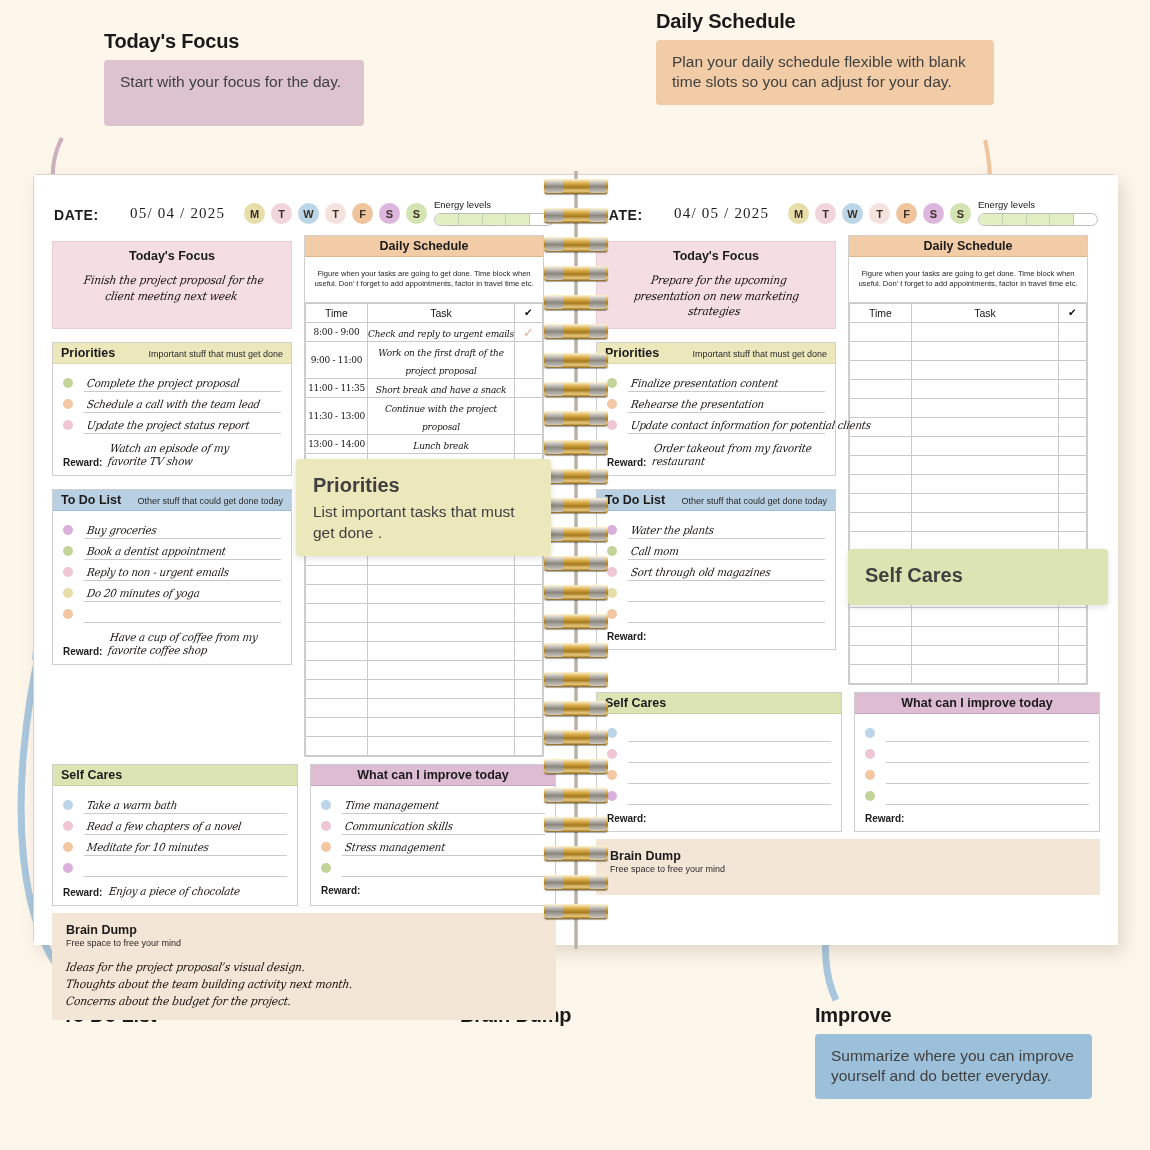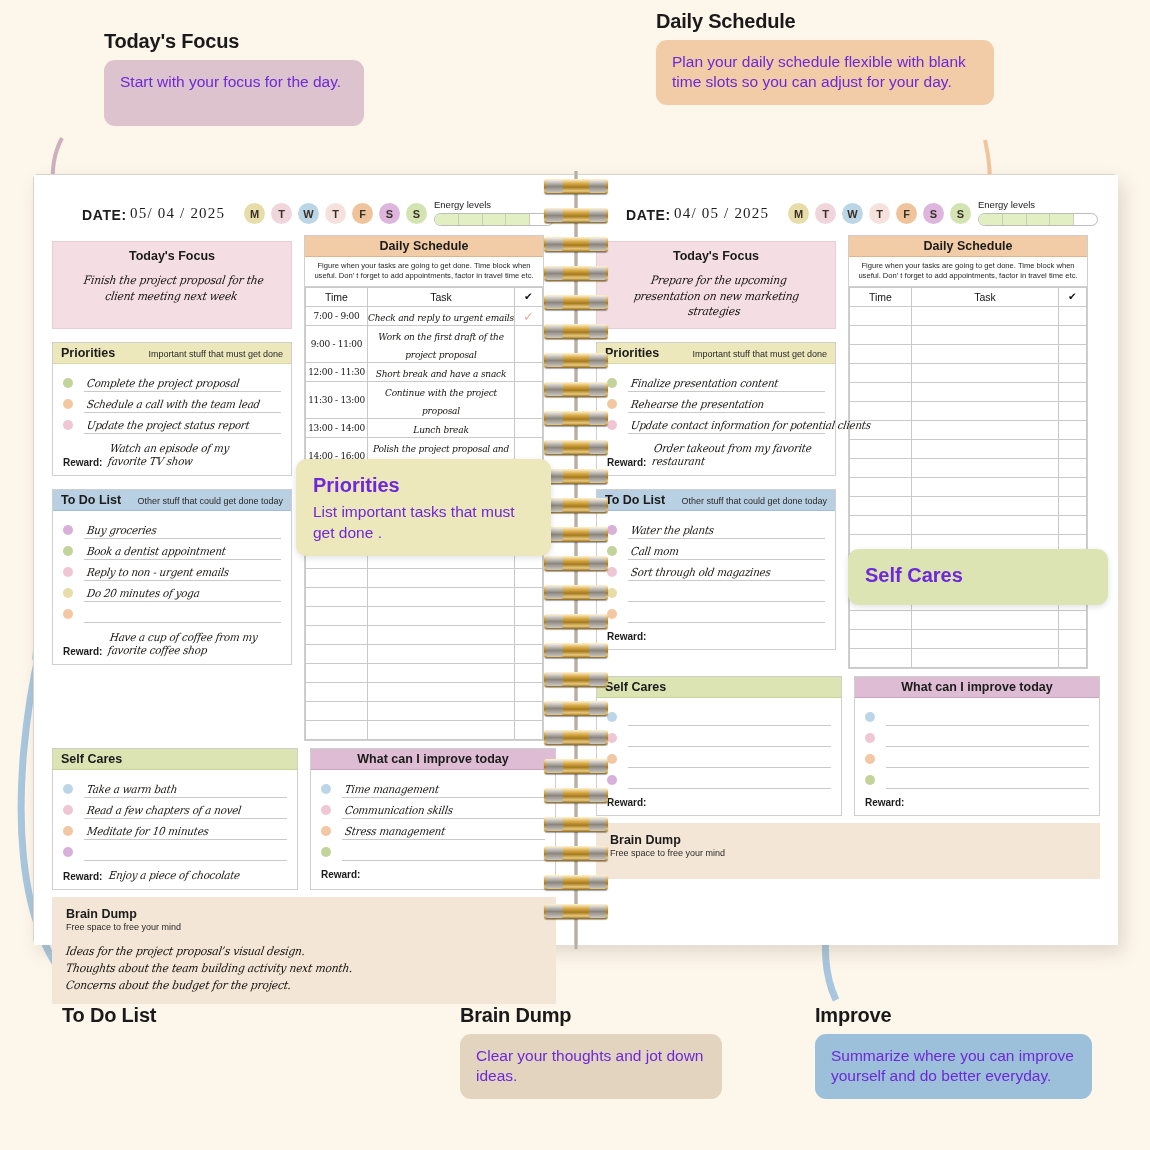--- a/index.html
+++ b/index.html
@@ -12,22 +12,22 @@
   }
   #root { position: relative; width: 1150px; height: 1150px; }
 
   
   .callout { position: absolute; }
   .callout-title {
     font-weight: bold; color: #1a1a1a; letter-spacing: -0.2px;
     margin-bottom: 7px;
   }
   .callout-body {
-    border-radius: 11px; padding: 12px 16px;
-    color: #6d28d9; line-height: 1.32;
+    border-radius: 4px; padding: 12px 16px;
+    color: #404040; line-height: 1.32;
   }
 
   
   #book {
     position: absolute; left: 33px; top: 174px;
     width: 1084px; height: 770px;
     background: #ffffff;
     border: 1px solid #d8d3cc;
     border-radius: 4px;
     box-shadow: 6px 8px 18px rgba(120,105,85,0.22);
@@ -60,21 +60,21 @@
   .ring::before, .ring::after{
     content:""; position:absolute; top:1px; width:17px; height:13px;
     background: linear-gradient(180deg,#efeae1,#8b867e,#cfcac1);
     border-radius:2px;
   }
   .ring::before { left: 2px; }
   .ring::after  { right: 2px; }
 
   
   .hdr { position: relative; height: 34px; }
-  .date-label { position:absolute; left:2px; top:6px; font-size:14px; font-weight:bold; letter-spacing:.6px; color:#1d1d1d;margin-left:28px;}
+  .date-label { position:absolute; left:2px; top:6px; font-size:14px; font-weight:bold; letter-spacing:.6px; color:#1d1d1d;}
   .date-value { position:absolute; left:78px; top:4px; font-size:15px; color:#1d1d1d; letter-spacing:1.2px; font-family:"Liberation Serif", serif;}
   .days { position:absolute; left:192px; top:2px; display:flex; gap:6px; }
   .day {
     width:21px; height:21px; border-radius:50%;
     font-size:11px; font-weight:bold; color:#3a3026;
     display:flex; align-items:center; justify-content:center;
   }
   .energy { position:absolute; right:2px; top:-2px; width:120px; }
   .energy-label { font-size:9.5px; color:#222; margin-bottom:3px; }
   .energy-bar {
@@ -115,21 +115,21 @@
   .row { display:flex; align-items:flex-end; height:21px; }
   .dot { width:10px; height:10px; border-radius:50%; flex:0 0 10px; margin-bottom:4px; }
   .line { flex:1; margin-left:11px; border-bottom:1px solid #c9c9c9; position:relative; height:17px; }
   .line .script { position:absolute; left:3px; bottom:1px; white-space:nowrap; }
   .reward { display:flex; align-items:flex-end; padding:4px 10px 7px 10px; }
   .reward .rl { font-size:10px; font-weight:bold; color:#1b1b1b; }
   .reward .rv { margin-left:7px; }
 
   
   .sched { margin-top:6px; }
-  .sched-note { font-size:7.6px; text-align:center; color:#1f1f1f; padding:4px 6px; line-height:1.35; border-bottom:1px solid #d0d0d0;}
+  .sched-note { font-size:7.6px; text-align:center; color:#1f1f1f; padding:12px 6px; line-height:1.35; border-bottom:1px solid #d0d0d0;}
   table.sched-tbl { width:100%; border-collapse:collapse; table-layout:fixed; }
   table.sched-tbl th, table.sched-tbl td { border:1px solid #c9c9c9; height:19px; }
   table.sched-tbl th { font-size:10.5px; font-weight:normal; color:#141414; }
   .col-time { width:62px; }
   .col-chk  { width:28px; }
   td.time { font-size:9px; text-align:center; font-family:"DejaVu Serif", serif; letter-spacing:-0.3px; color:#141414; }
   td.task { text-align:center; }
   td.chk  { text-align:center; }
   .tick { font-size:13px; line-height:1; }
   .tick.pink { color:#e5a9a0; }
@@ -174,21 +174,20 @@
       <div style="font-size:20px; font-weight:bold; margin-bottom:4px;">Self Cares</div>
     </div>
   </div>
 
   <div class="callout" style="left:62px; top:1004px; width:305px;">
     <div class="callout-title" style="font-size:20px;">To Do List</div>
   </div>
 
   <div class="callout" style="left:460px; top:1004px; width:262px;">
     <div class="callout-title" style="font-size:20px;">Brain Dump</div>
-    <div class="callout-body" style="background:#e3d4c0; font-size:15.5px;">Clear your thoughts and jot down ideas.</div>
   </div>
 
   <div class="callout" style="left:815px; top:1004px; width:277px;">
     <div class="callout-title" style="font-size:20px;">Improve</div>
     <div class="callout-body" style="background:#9dc0da; font-size:15.5px;">Summarize where you can improve yourself and do better everyday.</div>
   </div>
 
   <svg class="arrow" style="left:0; top:0; width:1150px; height:1150px;">
     <path d="M62 138 C46 168 52 205 72 238" stroke="#cdb0bd" stroke-width="4" fill="none"></path>
     <path d="M68 230 L74 244 L60 243 Z" fill="#cdb0bd"></path>
@@ -333,31 +332,31 @@
               <table class="sched-tbl">
                 <thead>
                     <tr>
                   <th class="col-time">Time</th>
                   <th>Task</th>
                   <th class="col-chk tick">✔</th>
                 </tr>
                   </thead>
                 <tbody>
                     <tr>
-                      <td class="time">7:00 - 9:00</td>
+                      <td class="time">8:00 - 9:00</td>
                       <td class="task"><span class="script" style="font-size: 9px;">Check and reply to urgent emails</span></td>
                       <td class="chk"><span class="tick pink">✓</span></td>
                     </tr>
                     <tr>
                       <td class="time">9:00 - 11:00</td>
                       <td class="task"><span class="script" style="font-size: 9px;">Work on the first draft of the project proposal</span></td>
                       <td class="chk"></td>
                     </tr>
                     <tr>
-                      <td class="time">12:00 - 11:30</td>
+                      <td class="time">11:00 - 11:35</td>
                       <td class="task"><span class="script" style="font-size: 9px;">Short break and have a snack</span></td>
                       <td class="chk"></td>
                     </tr>
                     <tr>
                       <td class="time">11:30 - 13:00</td>
                       <td class="task"><span class="script" style="font-size: 9px;">Continue with the project proposal</span></td>
                       <td class="chk"></td>
                     </tr>
                     <tr>
                       <td class="time">13:00 - 14:00</td>

